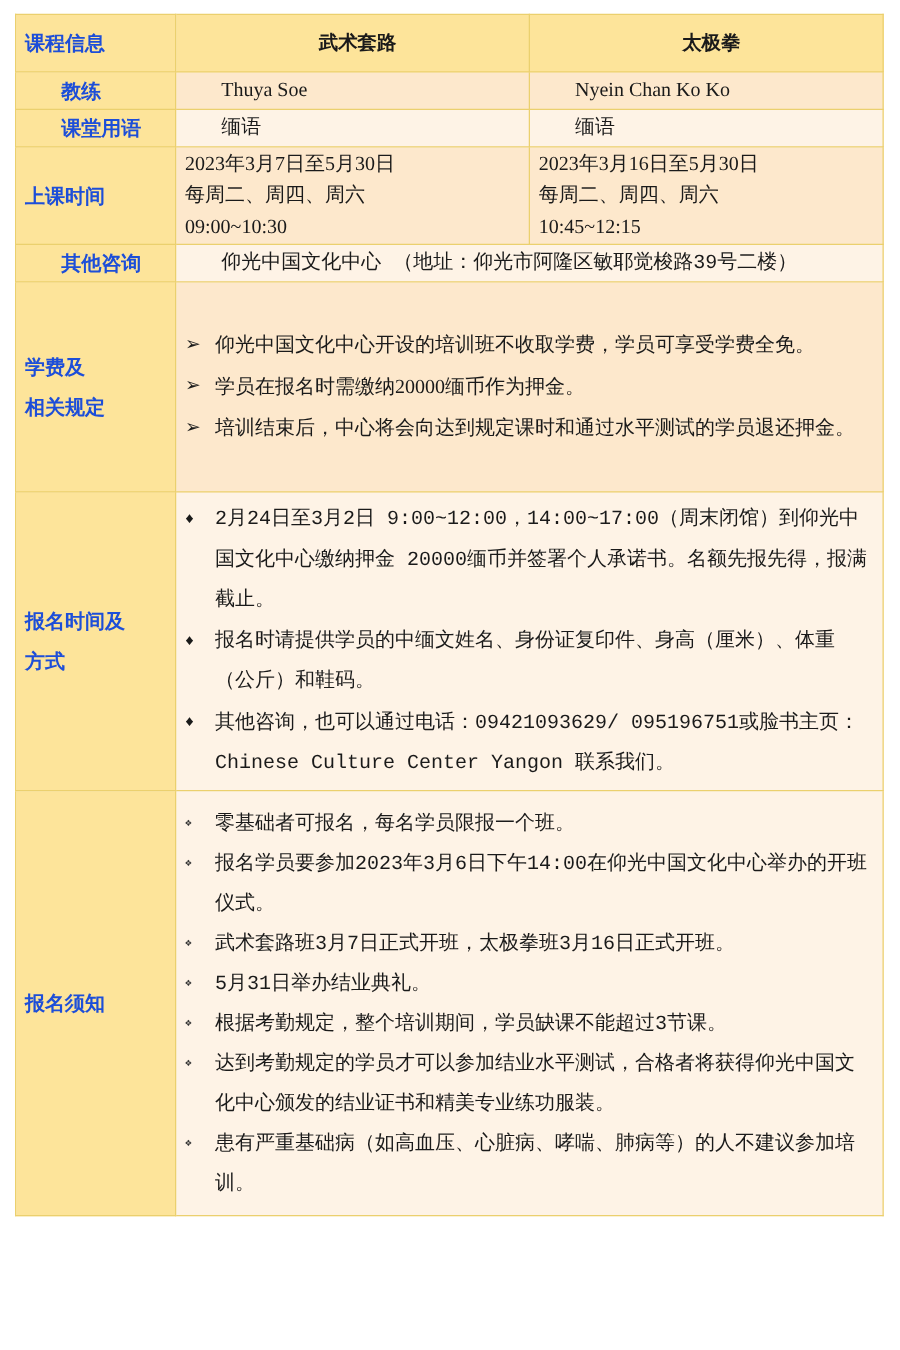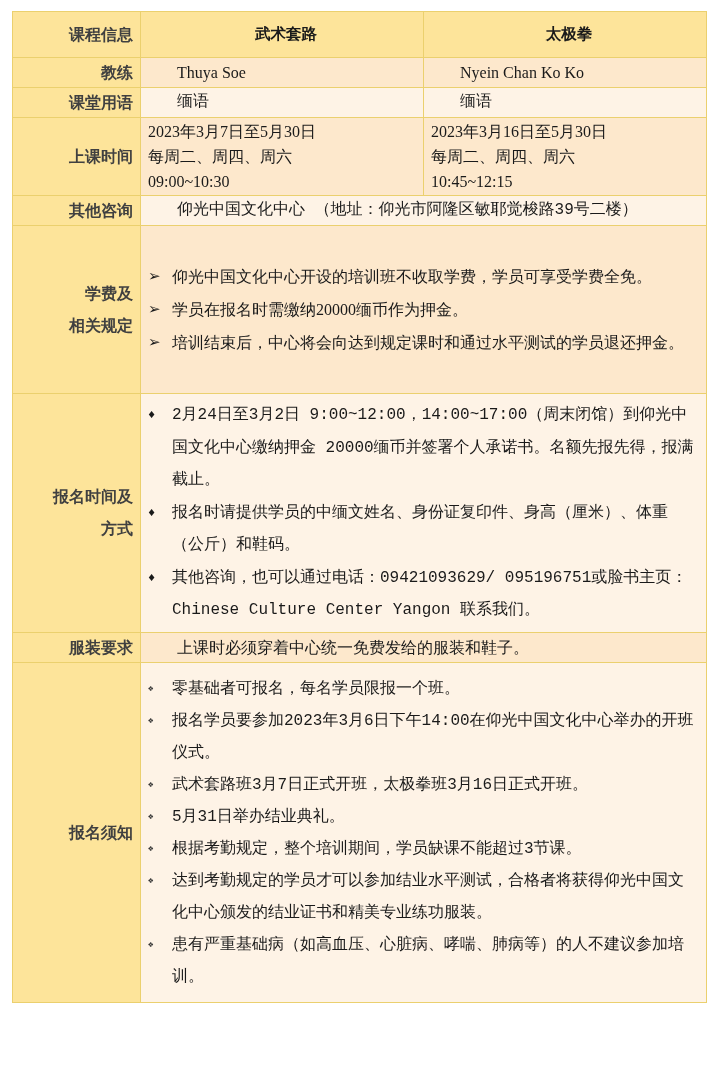--- a/index.html
+++ b/index.html
@@ -7,23 +7,23 @@
          font-family: "Liberation Serif", "DejaVu Serif", serif; color: #1a1a1a; }
   table.info {
     position: absolute; left: 12px; top: 11px;
     width: 695px; border-collapse: collapse; table-layout: fixed;
   }
   table.info td {
     border: 1px solid #ebd06e; padding: 0 7px; vertical-align: middle;
     font-size: 16px; line-height: 25px;
   }
   td.label {
-    width: 113px; background: #fde49a; text-align: right;
+    width: 113px; background: #fde49a; text-align: left;
     font-family: "DejaVu Sans", "Liberation Sans", sans-serif; font-weight: bold;
-    font-size: 15.5px; color: #404040; padding: 0 4px;
+    font-size: 15.5px; color: #1d4ed8; padding: 0 4px;
   }
   tr.head td { height: 45px; background: #fde49a; }
   tr.head td.col { text-align: center; font-family: "DejaVu Sans", "Liberation Sans", sans-serif; font-weight: bold; font-size: 15.5px; padding-left: 15px; }
   .dark td.val { background: #fde8cc; margin-left: 42px; }
   .light td.val { background: #fef3e6; font-family: Liberation Mono, monospace; }
   tr.r30 td { height: 29px; padding-left: 36px; }
   td.val { text-align: left; }
   .lines div { line-height: 25px; }
   ul.blist { list-style: none; margin: 0; padding: 0; }
   ul.blist li { position: relative; padding-left: 24px; font-size: 16px; }
@@ -101,24 +101,20 @@
     </td>
     <td class="val" colspan="2">
       <ul class="blist">
         <li><span class="bullet diamond">♦</span><span>2月24日至3月2日  9:00~12:00，14:00~17:00（周末闭馆）到仰光中国文化中心缴纳押金  20000缅币并签署个人承诺书。名额先报先得，报满截止。</span></li>
         <li><span class="bullet diamond">♦</span><span>报名时请提供学员的中缅文姓名、身份证复印件、身高（厘米）、体重（公斤）和鞋码。</span></li>
         <li><span class="bullet diamond">♦</span><span>其他咨询，也可以通过电话：09421093629/  095196751或脸书主页：Chinese Culture Center Yangon 联系我们。</span></li>
       </ul>
     </td>
   </tr>
 
-  <tr class="dark r30">
-    <td class="label">服装要求</td>
-    <td class="val" colspan="2">上课时必须穿着中心统一免费发给的服装和鞋子。</td>
-  </tr>
 
   <tr class="light notes" style="height:340px;">
     <td class="label">报名须知</td>
     <td class="val" colspan="2">
       <ul class="blist">
         <li><span class="bullet small-diamond">❖</span><span>零基础者可报名，每名学员限报一个班。</span></li>
         <li><span class="bullet small-diamond">❖</span><span>报名学员要参加2023年3月6日下午14:00在仰光中国文化中心举办的开班仪式。</span></li>
         <li><span class="bullet small-diamond">❖</span><span>武术套路班3月7日正式开班，太极拳班3月16日正式开班。</span></li>
         <li><span class="bullet small-diamond">❖</span><span>5月31日举办结业典礼。</span></li>
         <li><span class="bullet small-diamond">❖</span><span>根据考勤规定，整个培训期间，学员缺课不能超过3节课。</span></li>

